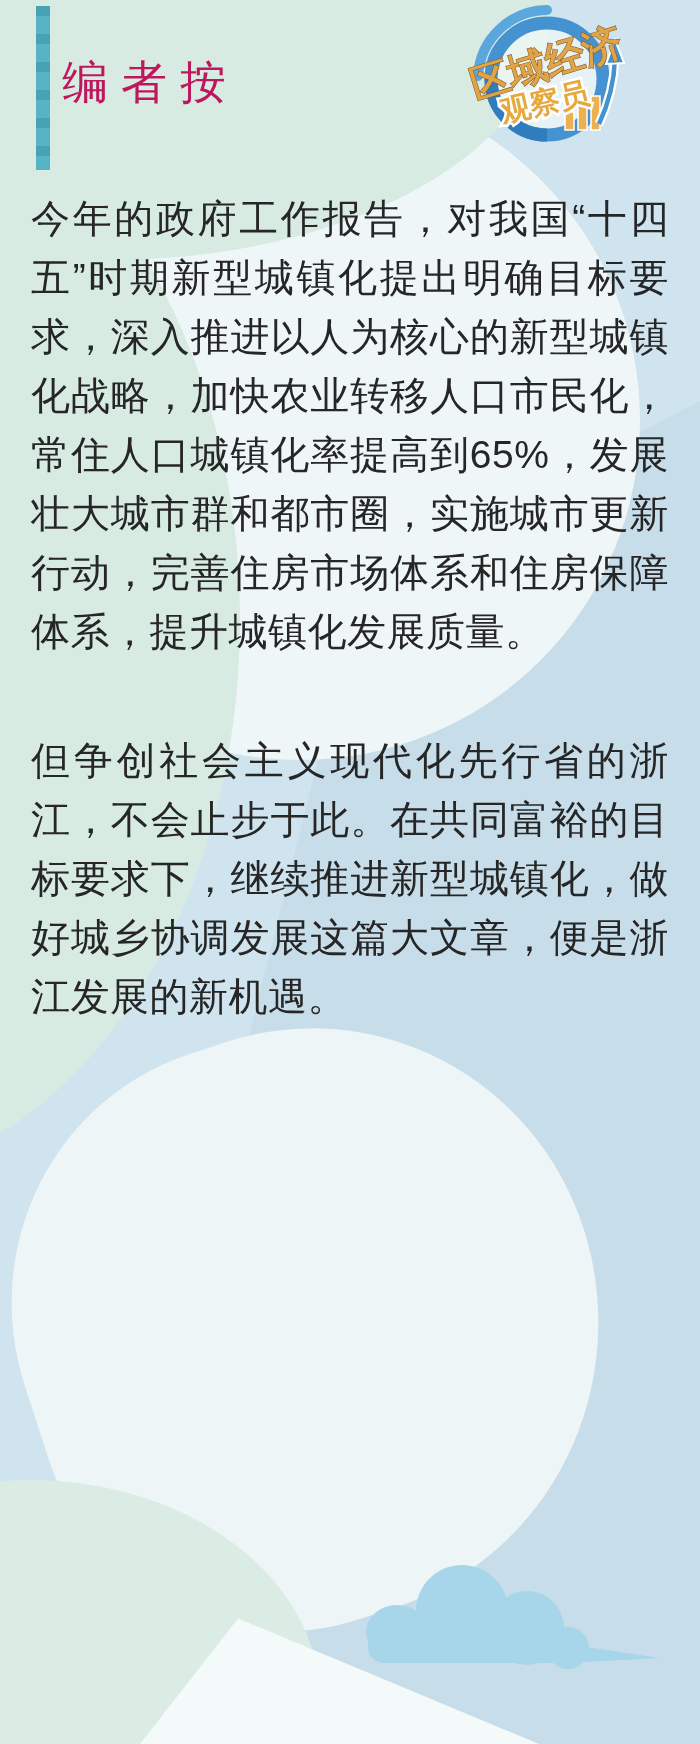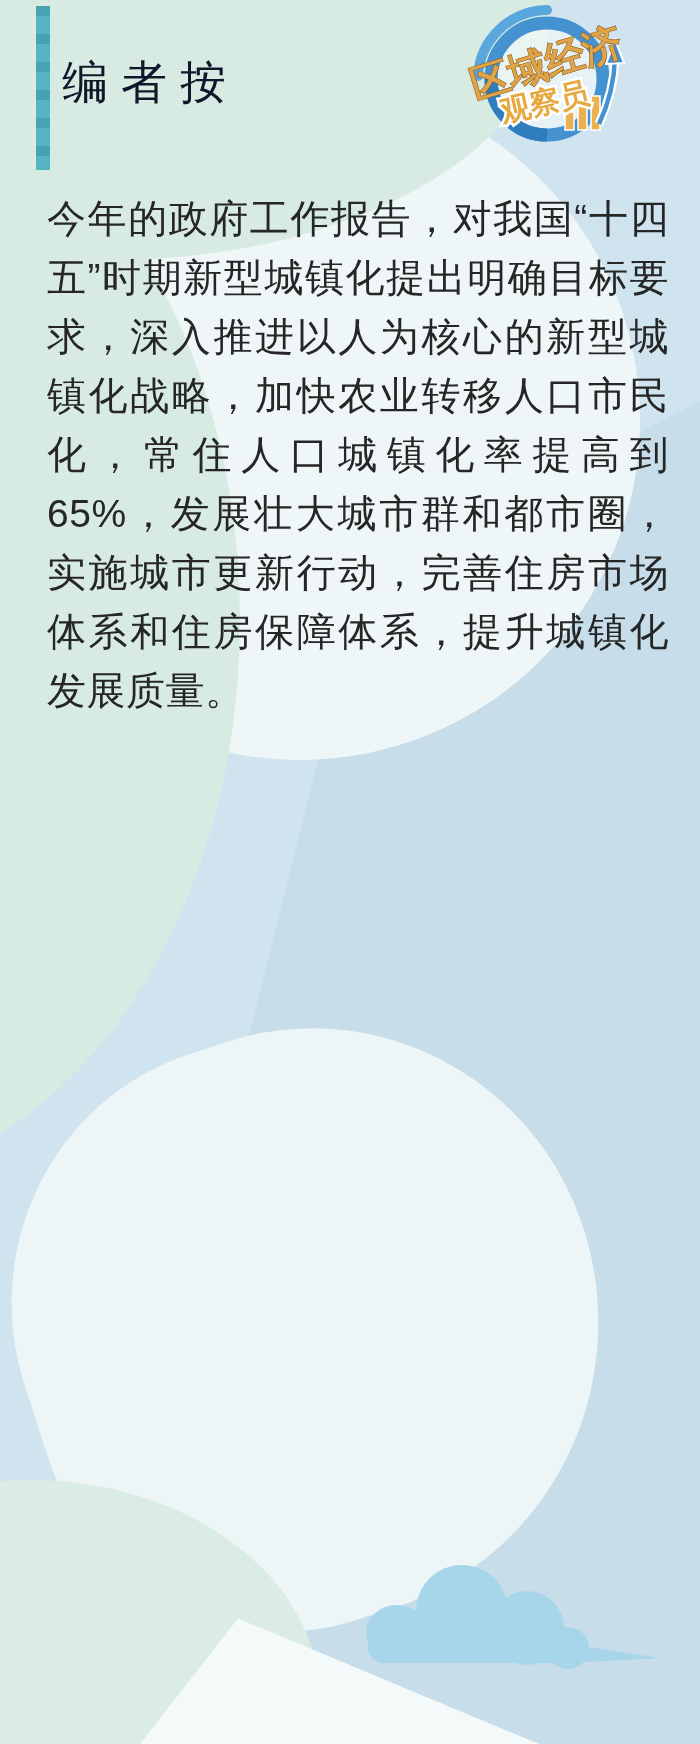--- a/index.html
+++ b/index.html
@@ -48,29 +48,29 @@
   .accent-bar{
     position:absolute;left:36px;top:6px;width:14px;height:164px;
     background:#56b4c4;
     background-image:repeating-linear-gradient(
       to bottom, rgba(17,96,115,0.22) 0 10px, rgba(17,96,115,0) 10px 28px);
   }
   .section-title{
     position:absolute;left:62px;top:52px;
     margin:0;
     font-size:46px;line-height:60px;font-weight:500;
-    letter-spacing:13px;color:#0f172a;
+    letter-spacing:13px;color:#be185d;
   }
   .badge{position:absolute;left:443px;top:4px;width:218px;height:150px;}
   
   .article{
     position:absolute;left:31px;top:189px;width:638px;
   }
   .article p{
-    margin:0 0 70px 16px;
+    margin:0 0 70px 0;
     font-size:39px;line-height:59px;
     letter-spacing:0.5px;
     color:#262626;
     text-align:justify;
   }
   
   .cloud{position:absolute;left:352px;top:1558px;width:320px;height:115px;}
 </style>
 </head>
 <body>
@@ -108,20 +108,21 @@
         <polygon points="159,60 168,36 177,59" fill="#4492d0" stroke="#ffffff" stroke-width="2"></polygon>
       </g>
 
       <text x="103" y="72" text-anchor="middle" font-size="39" font-weight="bold" fill="#dfa348" stroke="#82551c" stroke-width="1" style="paint-order:stroke" transform="rotate(-17 103 72)">区域经济</text>
       <text x="100" y="108" text-anchor="middle" font-size="30" font-weight="bold" fill="#e6a93f" stroke="#ffffff" stroke-width="5" style="paint-order:stroke" transform="rotate(-13 100 108)">观察员</text>
     </svg>
   </header>
 
   <main class="article">
     <p>今年的政府工作报告，对我国“十四五”时期新型城镇化提出明确目标要求，深入推进以人为核心的新型城镇化战略，加快农业转移人口市民化，常住人口城镇化率提高到65%，发展壮大城市群和都市圈，实施城市更新行动，完善住房市场体系和住房保障体系，提升城镇化发展质量。</p>
+    <p>但争创社会主义现代化先行省的浙江，不会止步于此。在共同富裕的目标要求下，继续推进新型城镇化，做好城乡协调发展这篇大文章，便是浙江发展的新机遇。</p>
   </main>
 
   <svg class="cloud" viewBox="0 0 320 115">
     <g fill="#a7d5e9">
       <ellipse cx="45" cy="74" rx="31" ry="27"></ellipse>
       <circle cx="110" cy="53" r="46"></circle>
       <circle cx="175" cy="70" r="37"></circle>
       <circle cx="216" cy="90" r="21"></circle>
       <rect x="16" y="72" width="212" height="33" rx="16"></rect>
       <polygon points="215,86 308,100 215,105"></polygon>

